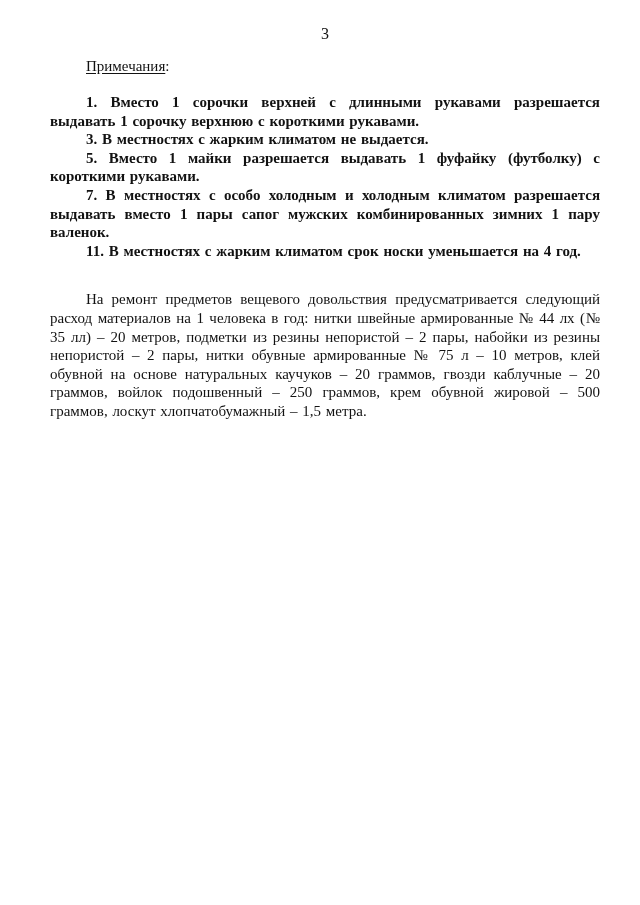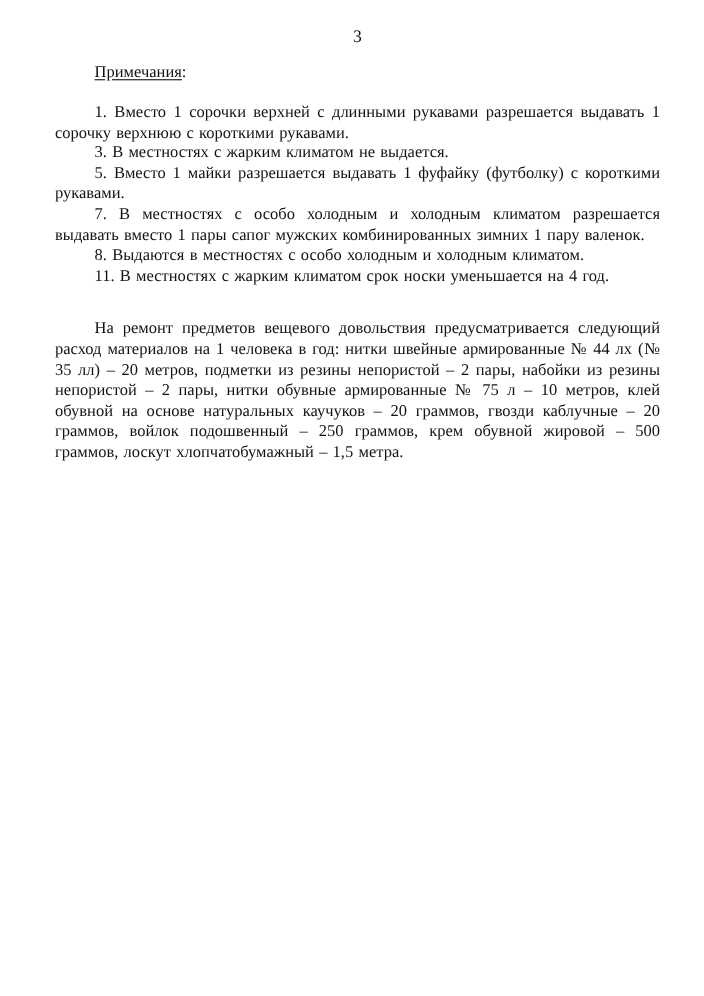--- a/index.html
+++ b/index.html
@@ -32,20 +32,21 @@
     margin-left: 36px;
     font-size: 15px;
     line-height: 19px;
   }
   .heading .underlined {
     text-decoration: underline;
     text-underline-offset: 2px;
   }
   .notes {
     margin-top: 17px;
+    font-weight: bold;
   }
   .para {
     margin: 0;
     font-size: 15px;
     line-height: 18.6px;
     text-align: justify;
     text-indent: 36px;
     word-spacing: 1px;
   }
   .repair {
@@ -59,19 +60,18 @@
 
   <div class="page-number">3</div>
 
   <div class="heading"><span class="underlined">Примечания</span><span>:</span></div>
 
   <div class="notes">
     <p class="para">1. Вместо 1 сорочки верхней с длинными рукавами разрешается выдавать 1 сорочку верхнюю с короткими рукавами.</p>
     <p class="para">3. В местностях с жарким климатом не выдается.</p>
     <p class="para">5. Вместо 1 майки разрешается выдавать 1 фуфайку (футболку) с короткими рукавами.</p>
     <p class="para">7. В местностях с особо холодным и холодным климатом разрешается выдавать вместо 1 пары сапог мужских комбинированных зимних 1 пару валенок.</p>
-    <p class="para">8. Выдаются в местностях с особо холодным и холодным климатом.</p>
     <p class="para">11. В местностях с жарким климатом срок носки уменьшается на 4 год.</p>
   </div>
 
   <p class="para repair">На ремонт предметов вещевого довольствия предусматривается следующий расход материалов на 1 человека в год: нитки швейные армированные № 44 лх (№ 35 лл) – 20 метров, подметки из резины непористой – 2 пары, набойки из резины непористой – 2 пары, нитки обувные армированные № 75 л – 10 метров, клей обувной на основе натуральных каучуков – 20 граммов, гвозди каблучные – 20 граммов, войлок подошвенный – 250 граммов, крем обувной жировой – 500 граммов, лоскут хлопчатобумажный – 1,5 метра.</p>
 
 </div>
 
 </body></html>

